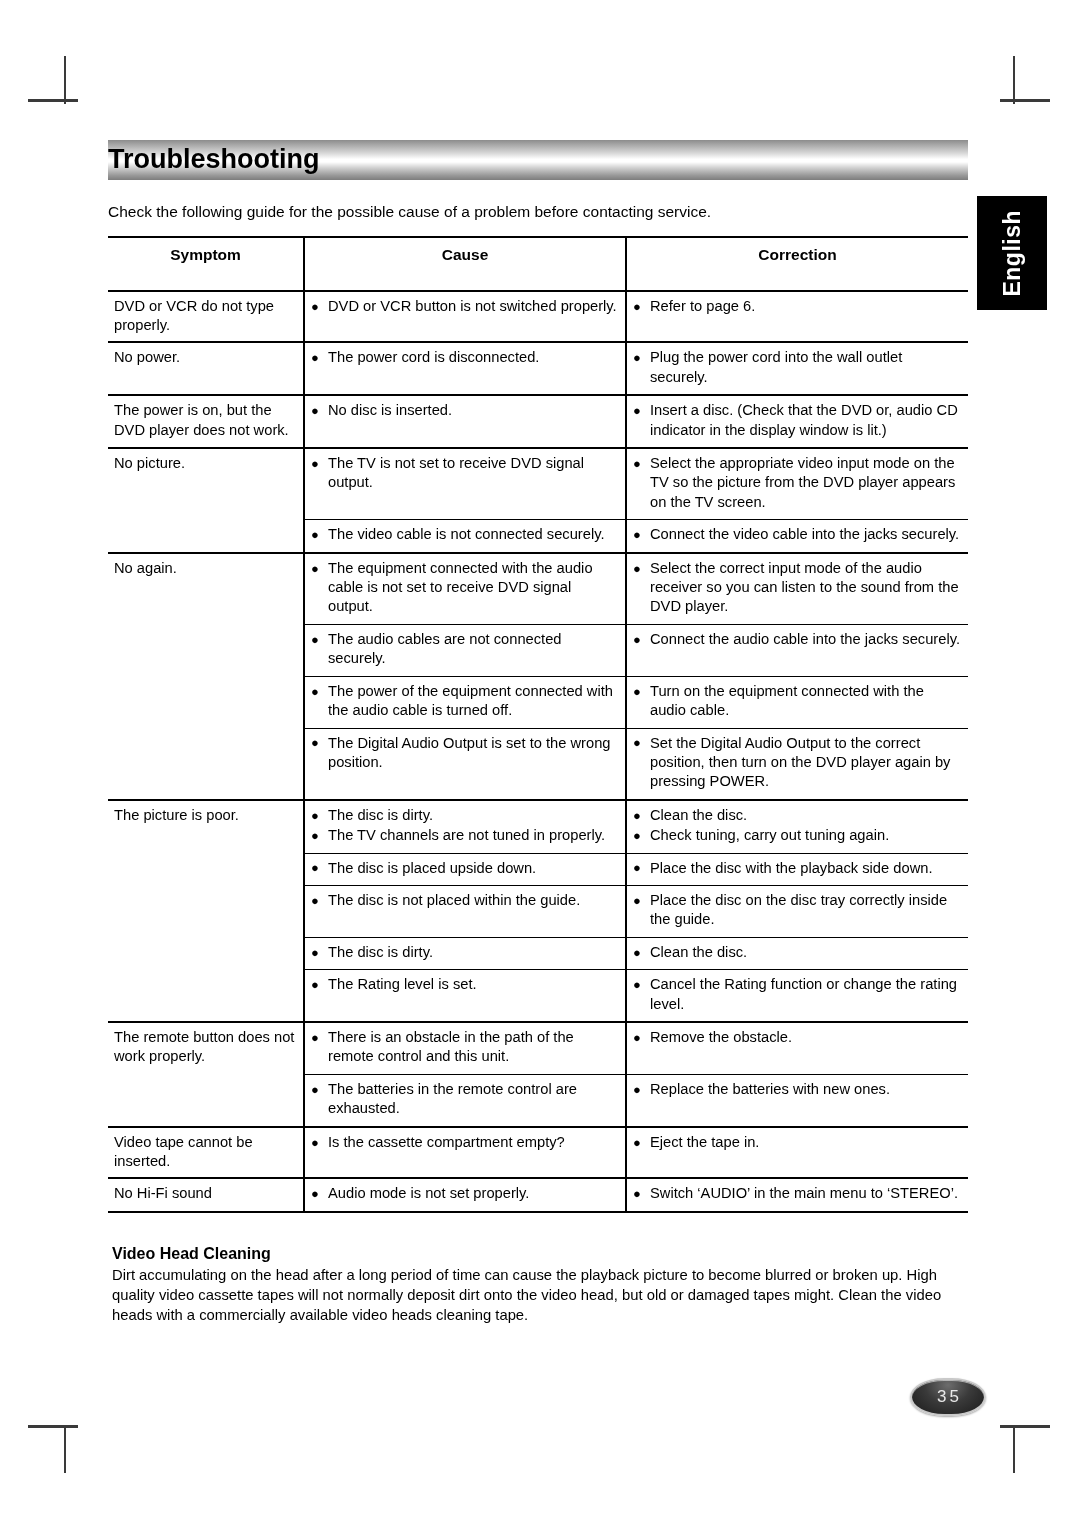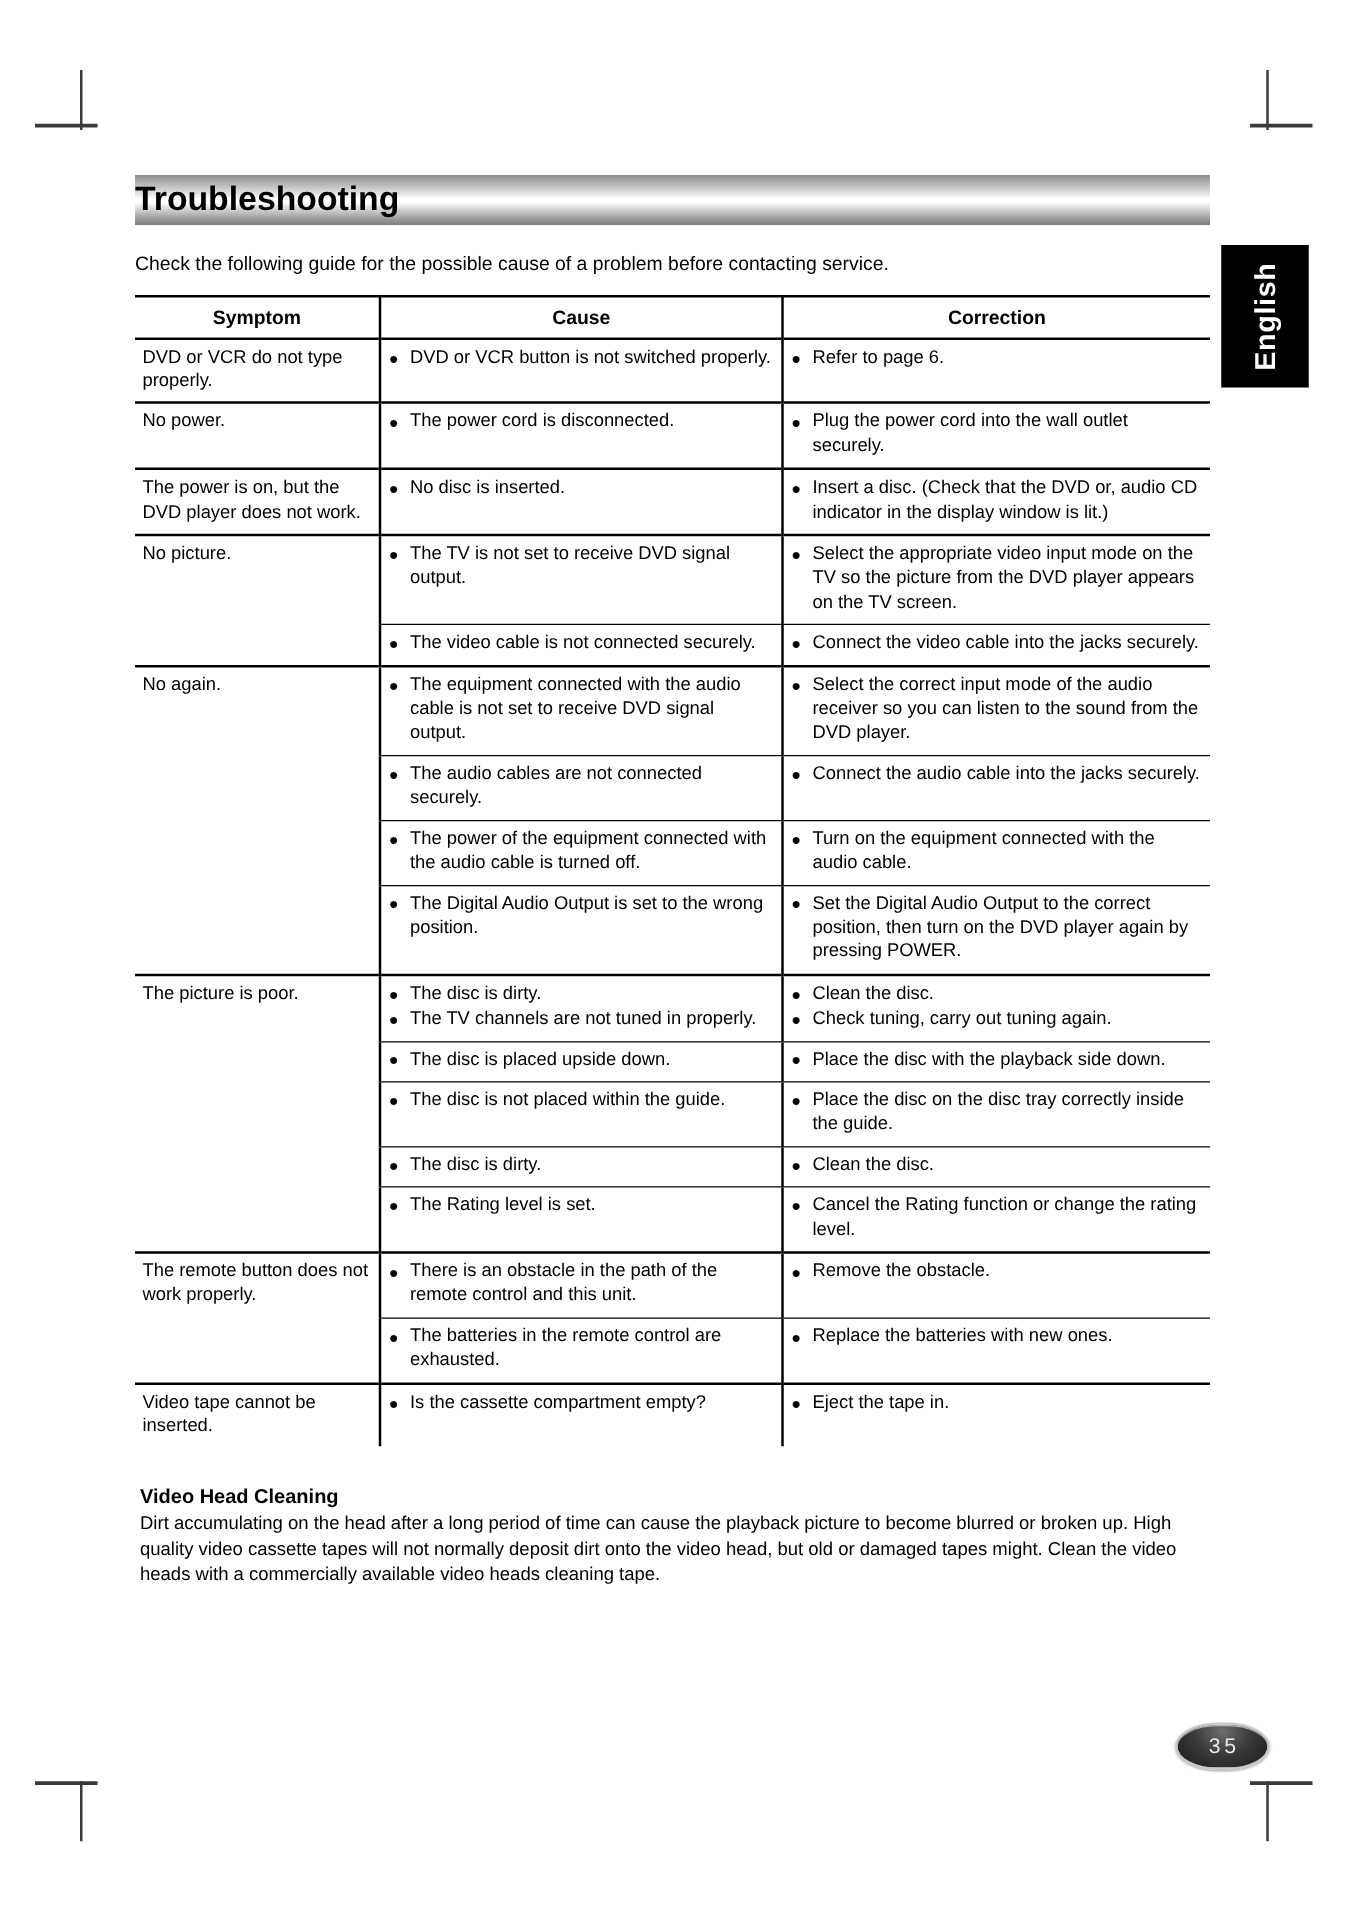--- a/index.html
+++ b/index.html
@@ -121,21 +121,21 @@
   
   table.ts th.sym, table.ts td.sym { border-right: 2px solid #000; }
   table.ts th.cau, table.ts td.cau { border-right: 2px solid #000; }
 
   
   table.ts thead th {
     text-align: center;
     font-weight: bold;
     font-size: 15.5px;
     padding-top: 7px;
-    padding-bottom: 4px;
+    padding-bottom: 24px;
   }
   .rule-top  { border-top: 2px solid #000 !important; }
   .rule-bot  { border-bottom: 2px solid #000 !important; }
   .rule-thin { border-bottom: 1.5px solid #000 !important; }
 
   
   tr.grp > td, tr.grp > th { border-top: 2px solid #000; }
   
   tr.sub > td.cau, tr.sub > td.cor { border-top: 1.5px solid #000; }
 
@@ -168,21 +168,21 @@
   .vhc p {
     margin: 0 0 0 4px;
     font-size: 14.8px;
     line-height: 1.37;
     width: 856px;
   }
 
   
   .pagenum {
     position: absolute;
-    left: 940px;
+    left: 910px;
     top: 1378px;
     width: 72px;
     height: 34px;
     border-radius: 36px / 20px;
     background: radial-gradient(ellipse at 50% 15%, #6d6d6d 0%, #3a3a3a 45%, #1a1a1a 100%);
     box-shadow: inset 0 1px 0 rgba(255,255,255,0.55), 0 1px 2px rgba(0,0,0,0.35);
     border: 2px solid #c9c9c9;
     display: flex;
     align-items: center;
     justify-content: center;
@@ -397,20 +397,31 @@
           <td class="sym">
             <div class="plain-line">Video tape cannot be inserted.</div>
           </td>
           <td class="cau">
             <div class="bullet-line"><span class="bul">●</span>Is the cassette compartment empty?</div>
           </td>
           <td class="cor">
             <div class="bullet-line"><span class="bul">●</span>Eject the tape in.</div>
           </td>
         </tr>
+        <tr class="grp">
+          <td class="sym rule-bot">
+            <div class="plain-line">No Hi-Fi sound</div>
+          </td>
+          <td class="cau rule-bot">
+            <div class="bullet-line"><span class="bul">●</span>Audio mode is not set properly.</div>
+          </td>
+          <td class="cor rule-bot">
+            <div class="bullet-line"><span class="bul">●</span>Switch ‘AUDIO’ in the main menu to ‘STEREO’.</div>
+          </td>
+        </tr>
       </tbody>
   </table>
 
   <div class="vhc">
     <h3>Video Head Cleaning</h3>
     <p>Dirt accumulating on the head after a long period of time can cause the playback picture to become blurred or broken up. High quality video cassette tapes will not normally deposit dirt onto the video head, but old or damaged tapes might. Clean the video heads with a commercially available video heads cleaning tape.</p>
   </div>
 
 </div>
 

